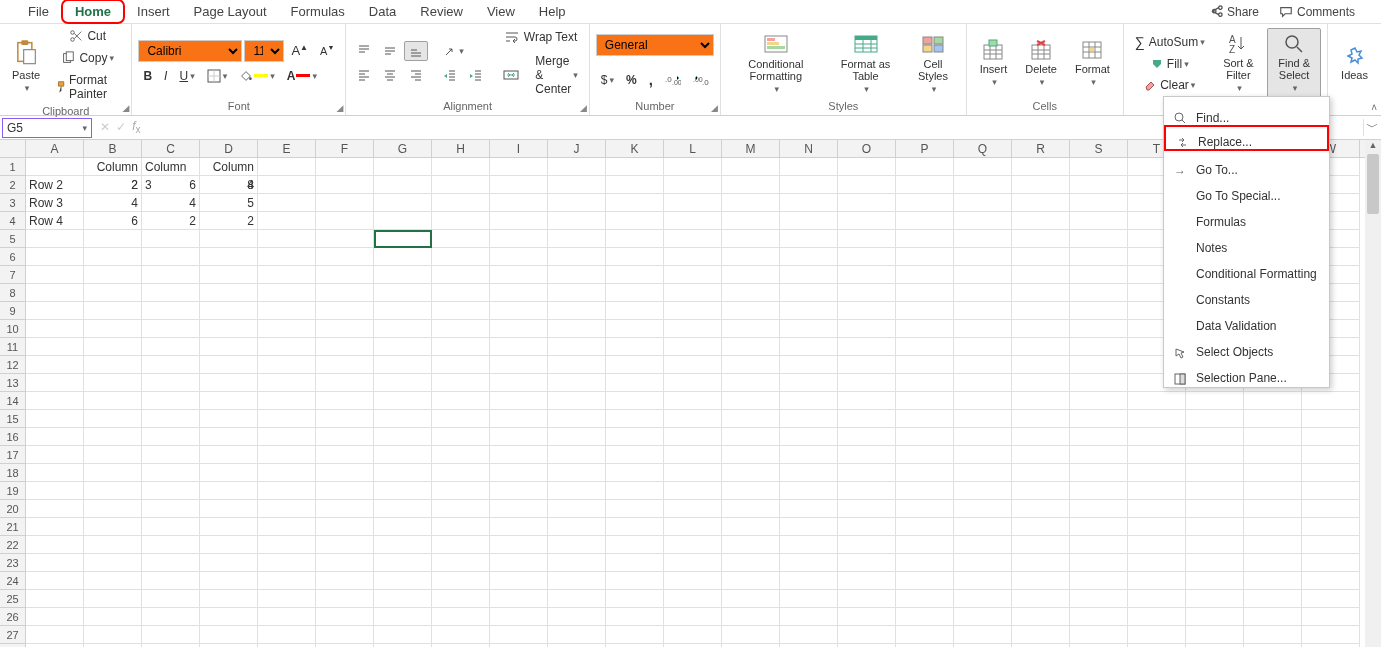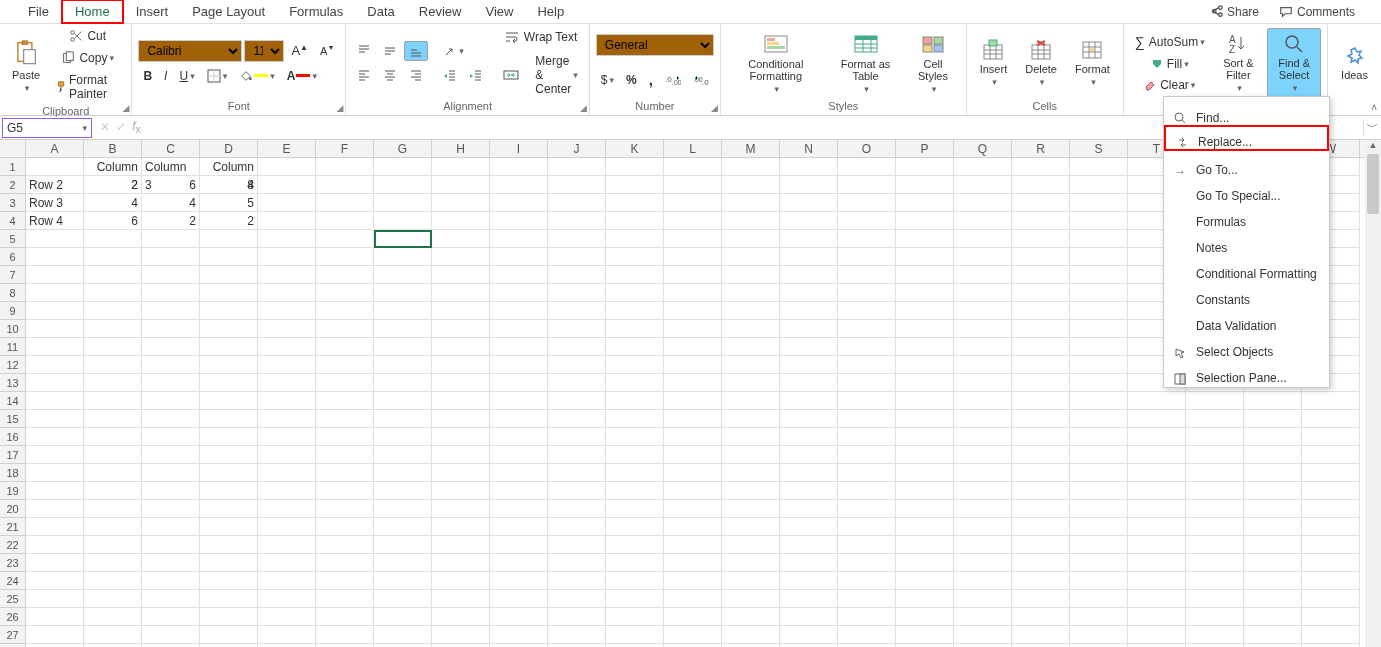--- a/index.html
+++ b/index.html
@@ -1,38 +1,38 @@
 <!DOCTYPE html>
 <html><head>
 <meta charset="utf-8">
 <style>
 * { box-sizing: border-box; margin: 0; padding: 0; font-family: 'Segoe UI', Tahoma, sans-serif; }
 body { background: #fff; font-size: 12px; color: #333; overflow: hidden; width: 1381px; height: 647px; position: relative; }
 
 
 .tabs { display: flex; align-items: center; height: 24px; padding: 0 16px; border-bottom: 1px solid #e0e0e0; }
 .tab { padding: 3px 12px; cursor: pointer; font-size: 13px; color: #444; }
-.tab.active { color: #217346; font-weight: 400; }
+.tab.active { color: #217346; font-weight: 700; border-radius: 7px; }
 .highlight-red { border: 2px solid #ff0000; }
 .tab-spacer { flex: 1; }
 .share-btn { display: flex; align-items: center; gap: 4px; padding: 2px 10px; cursor: pointer; color: #444; }
 
 
 .ribbon { display: flex; height: 92px; border-bottom: 1px solid #d0d0d0; background: #fff; position: relative; }
 .group { display: flex; flex-direction: column; border-right: 1px solid #e0e0e0; padding: 2px 6px 0 6px; }
 .group-body { flex: 1; display: flex; align-items: center; gap: 4px; }
 .group-label { font-size: 11px; color: #666; text-align: center; height: 16px; line-height: 14px; }
 .col { display: flex; flex-direction: column; gap: 2px; }
 .row { display: flex; align-items: center; gap: 2px; }
 .btn { display: flex; align-items: center; justify-content: center; padding: 2px 4px; cursor: pointer; border: 1px solid transparent; border-radius: 2px; min-height: 20px; }
 .btn.vert { flex-direction: column; gap: 2px; padding: 4px 6px; min-width: 40px; font-size: 11px; text-align: center; }
 .btn.vert .lbl { line-height: 12px; }
-.btn.active { background: #7dd3fc; border-color: #a0a0a0; }
+.btn.active { background: #e5e5e5; border-color: #a0a0a0; }
 .icon { display: inline-flex; align-items: center; justify-content: center; }
-.sel { font-size: 12px; height: 22px; border: 1px solid #ccc; background: #a16207; padding: 0 4px; }
+.sel { font-size: 12px; height: 22px; border: 1px solid #ccc; background: #f97316; padding: 0 4px; }
 .dd { font-size: 9px; color: #666; margin-left: 2px; }
 .launcher { font-size: 9px; color: #888; position: absolute; bottom: 2px; right: 2px; cursor: pointer; }
 .grp-rel { position: relative; }
 .collapse-caret { position: absolute; right: 4px; bottom: 2px; color: #666; cursor: pointer; font-size: 10px; }
 
 
 .fxbar { display: flex; align-items: center; height: 24px; border-bottom: 1px solid #d0d0d0; }
 .namebox { width: 90px; border: 1px solid #8b5cf6; height: 20px; margin: 0 2px; padding: 0 4px; display: flex; align-items: center; justify-content: space-between; font-size: 12px; }
 .fxctrl { display: flex; align-items: center; gap: 6px; padding: 0 6px; color: #aaa; }
 .fxinput { flex: 1; height: 20px; border: none; outline: none; padding: 0 4px; font-size: 12px; }

